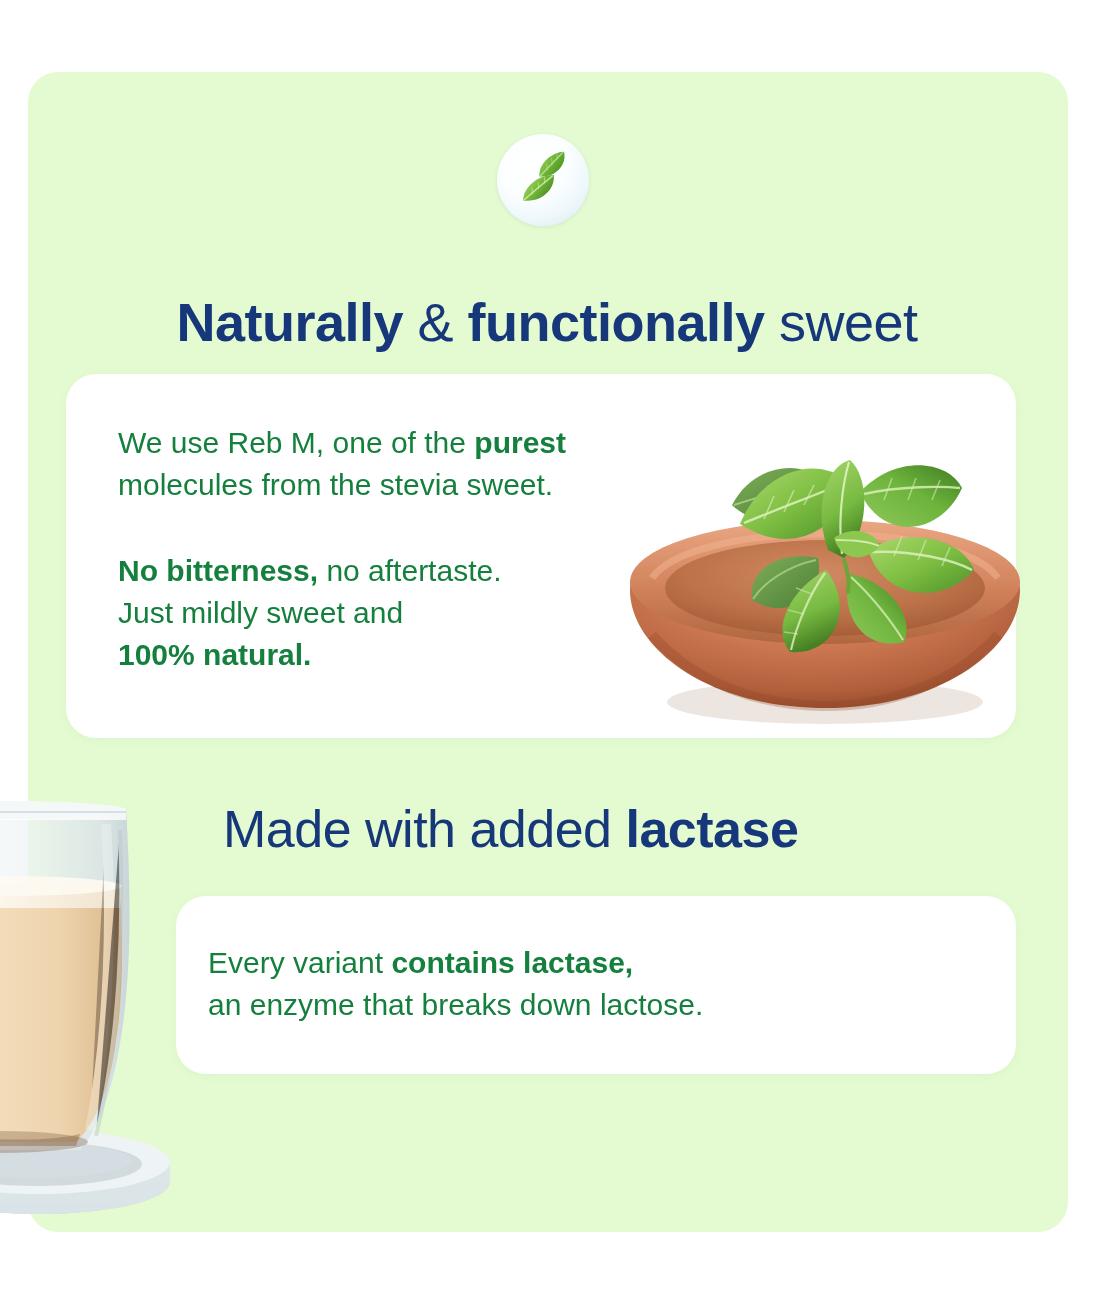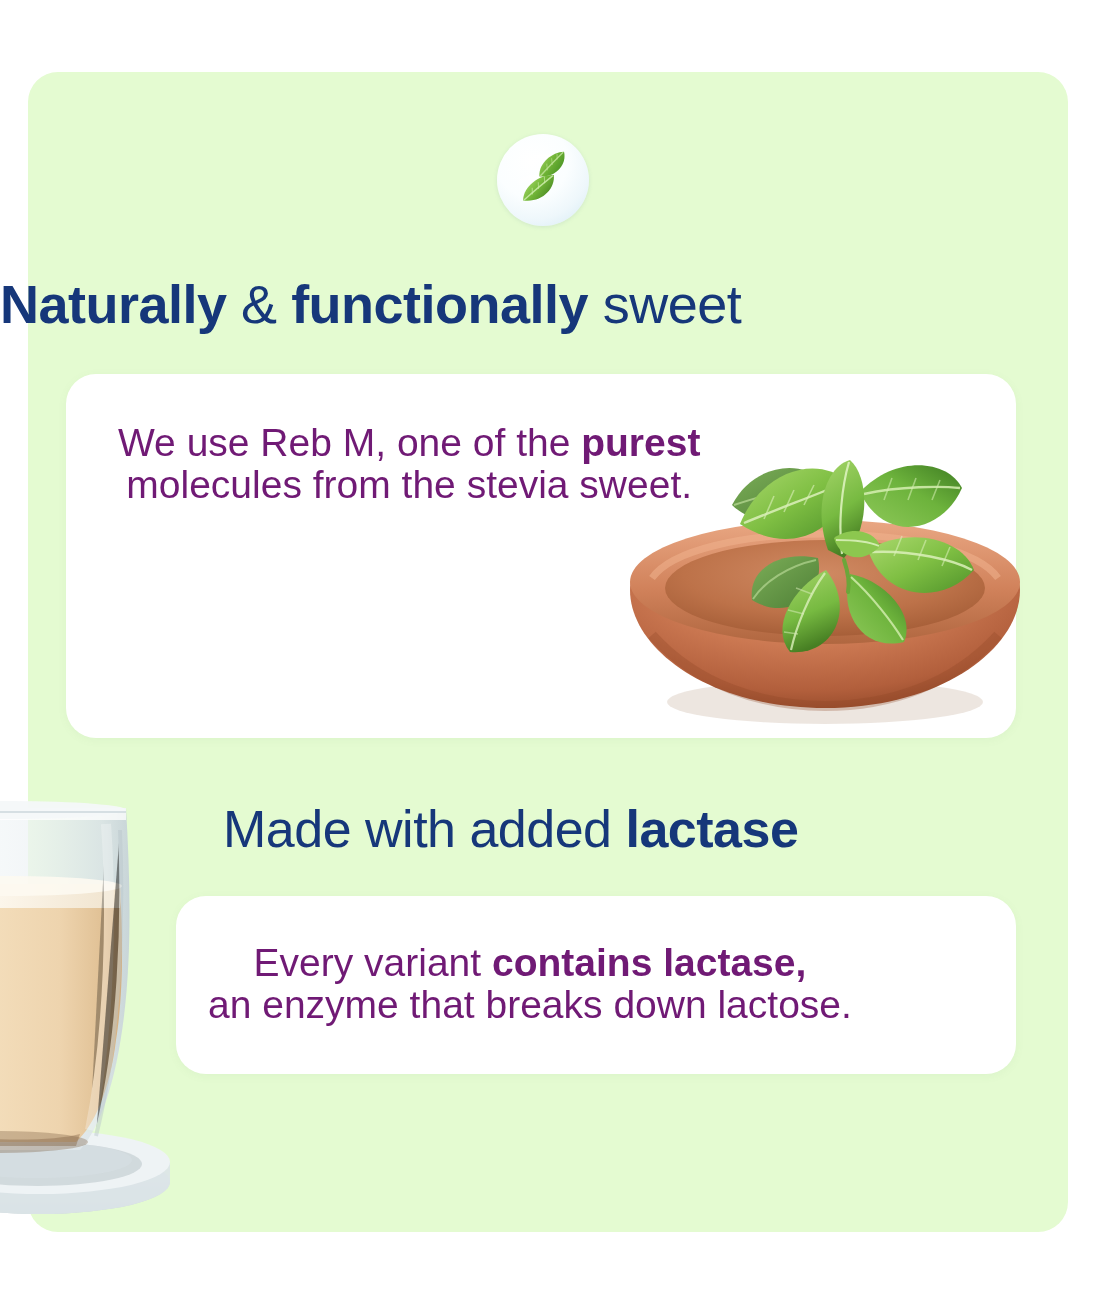--- a/index.html
+++ b/index.html
@@ -44,22 +44,23 @@
 
   
   .heading {
     position: absolute;
     color: #16377a;
     letter-spacing: -0.5px;
     white-space: nowrap;
   }
   .heading-1 {
     left: 0;
-    top: 272px;
+    top: 290px;
     width: 1094px;
+    text-align: center;
     font-size: 54px;
     line-height: 64px;
   }
   .heading-2 {
     left: 223px;
     top: 798px;
     font-size: 52px;
     line-height: 62px;
   }
   .heading b { font-weight: 700; }
@@ -80,25 +81,24 @@
   }
   .card-2 {
     left: 176px;
     top: 896px;
     width: 840px;
     height: 178px;
   }
 
   .card-text {
     position: absolute;
-    color: #701a75;
-    font-size: 39px;
+    color: #15803d;
+    font-size: 30px;
     line-height: 42px;
     font-weight: 400;
-    text-align: center;
   }
   .card-text b { font-weight: 700; }
   .c1-p1 { left: 52px; top: 48px; }
   .c1-p2 { left: 52px; top: 176px; }
   .c2-p1 { left: 32px; top: 46px; }
 
   
   .stevia-photo {
     position: absolute;
     left: 612px;
@@ -164,20 +164,25 @@
 </div>
 
 <div class="heading heading-1">
   <b>Naturally</b><span class="reg"> &amp; </span><b>functionally</b><span class="reg"> sweet</span>
 </div>
 
 <div class="card card-1">
   <div class="card-text c1-p1">
     <span>We use Reb M, one of the </span><b>purest</b><br>
     <span>molecules from the stevia sweet.</span>
+  </div>
+  <div class="card-text c1-p2">
+    <b>No bitterness,</b><span> no aftertaste.</span><br>
+    <span>Just mildly sweet and</span><br>
+    <b>100% natural.</b>
   </div>
 </div>
 
 <div class="stevia-photo">
   <svg width="430" height="310" viewBox="0 0 430 310" aria-hidden="true">
     <defs>
       <radialGradient id="bowlOuter" cx="45%" cy="28%" r="78%">
         <stop offset="0%" stop-color="#e29874"></stop>
         <stop offset="45%" stop-color="#cf7c55"></stop>
         <stop offset="80%" stop-color="#b25f3c"></stop>

